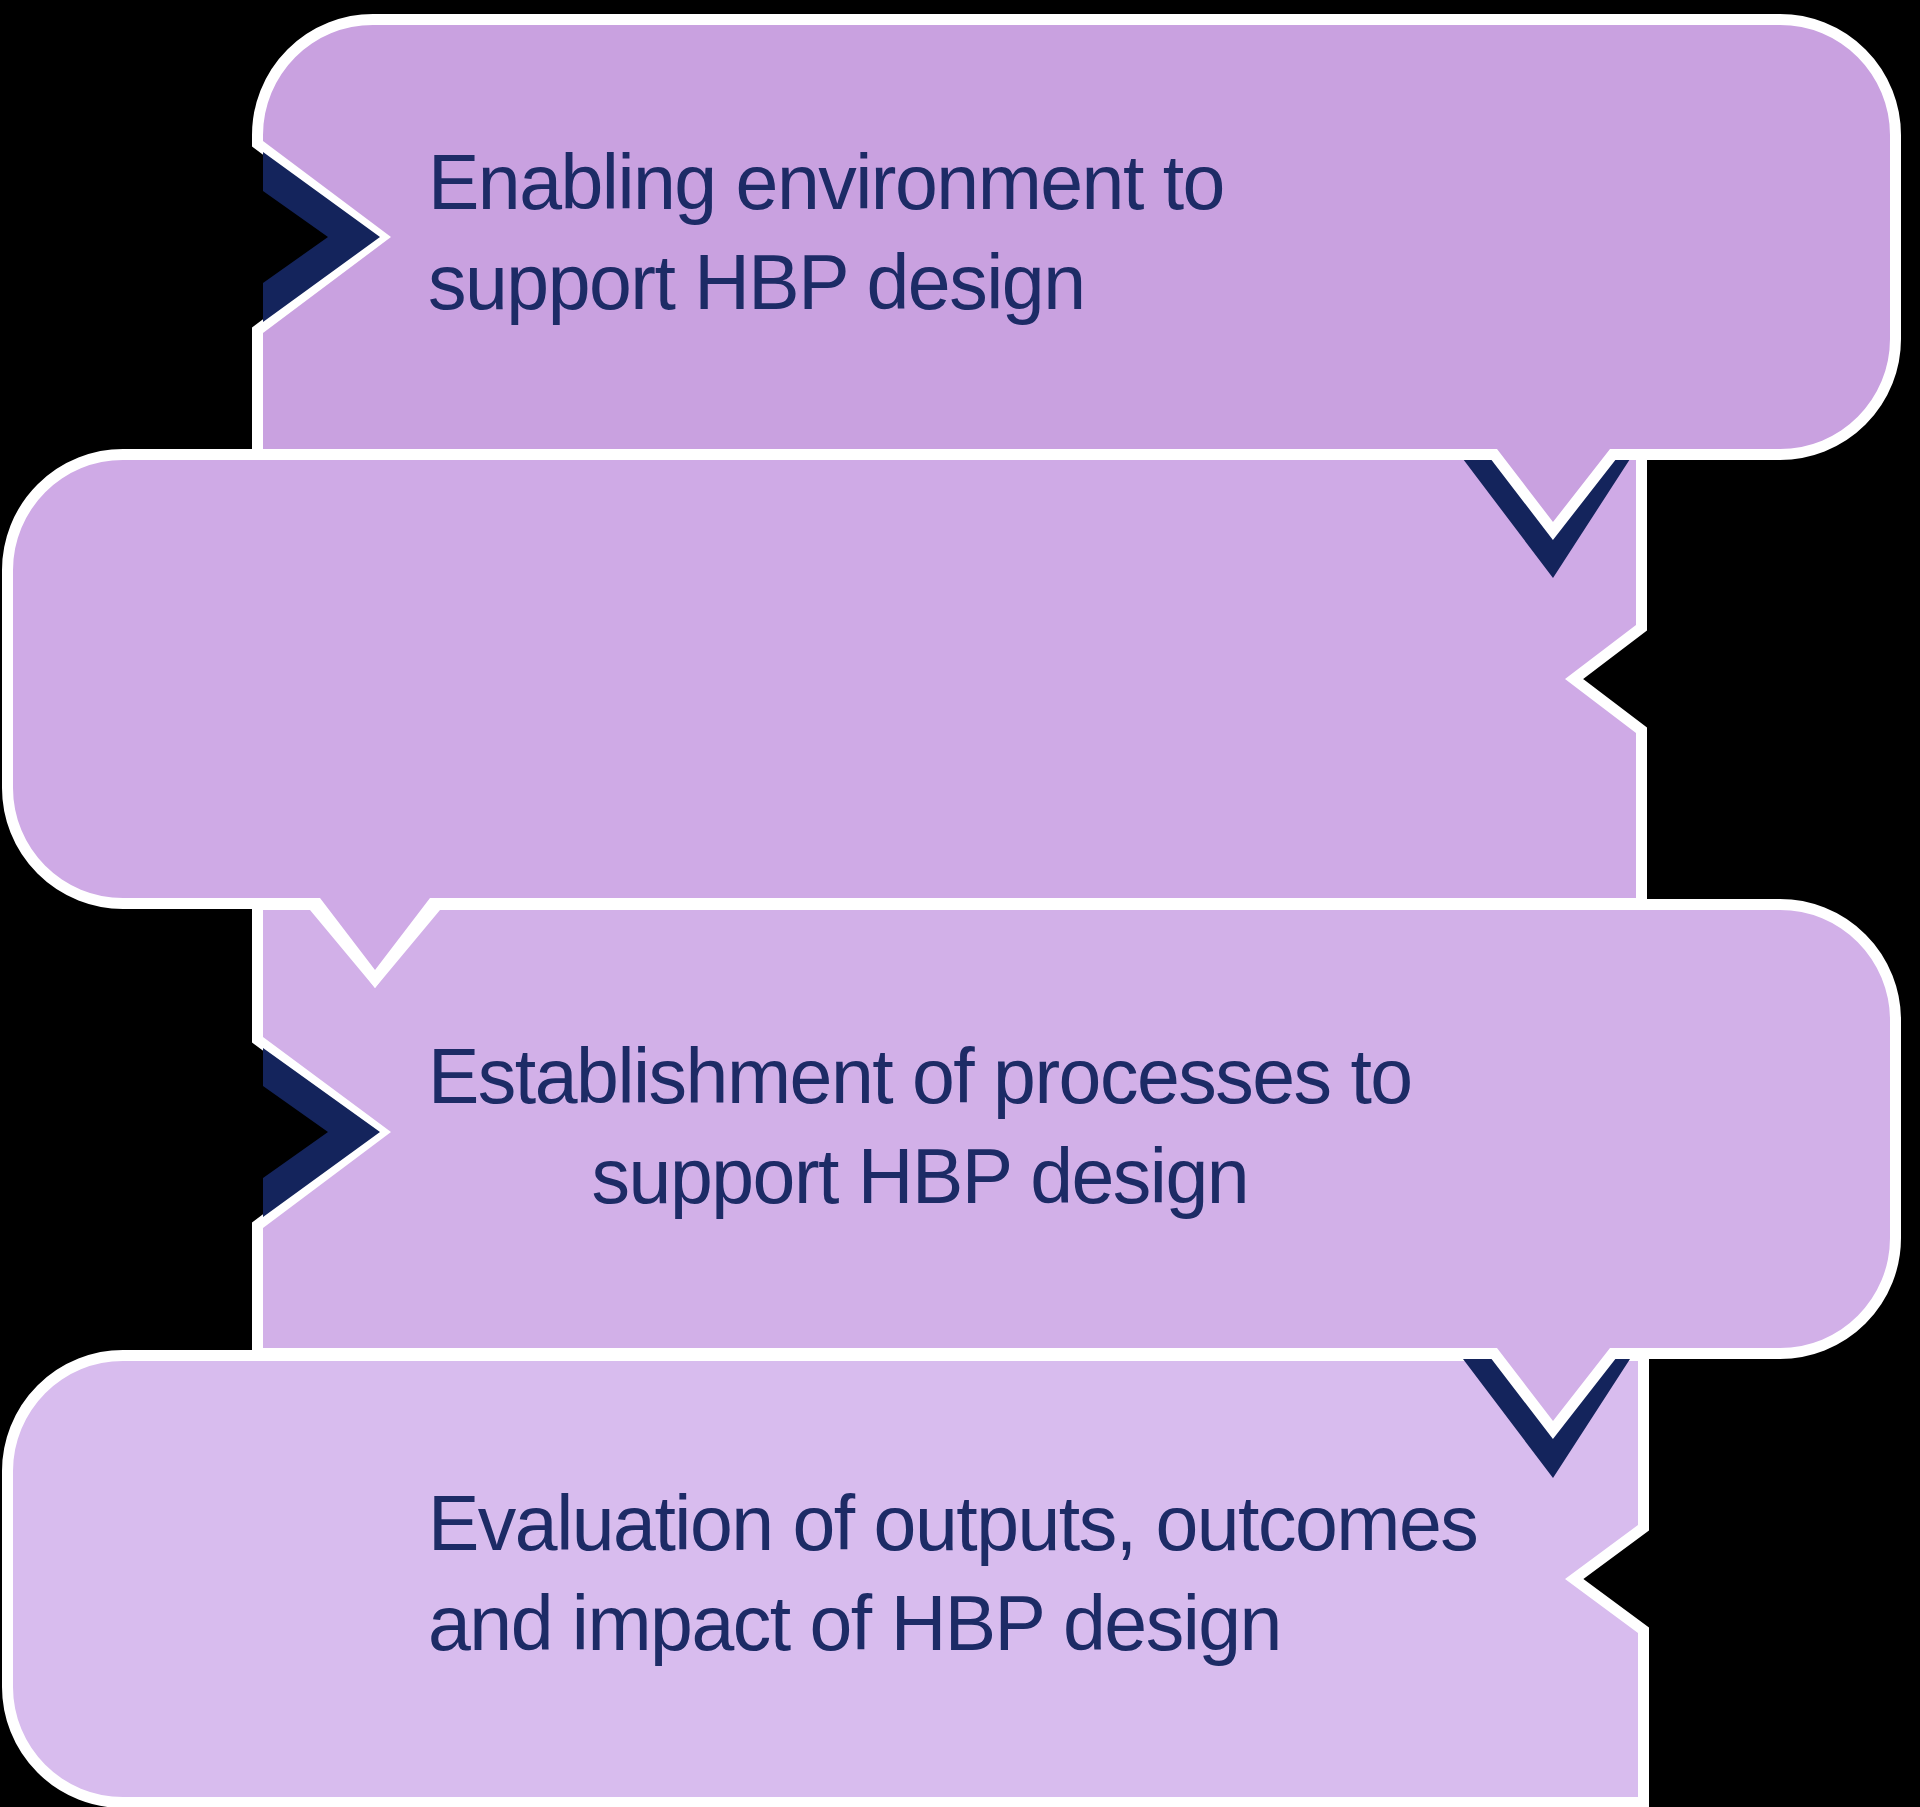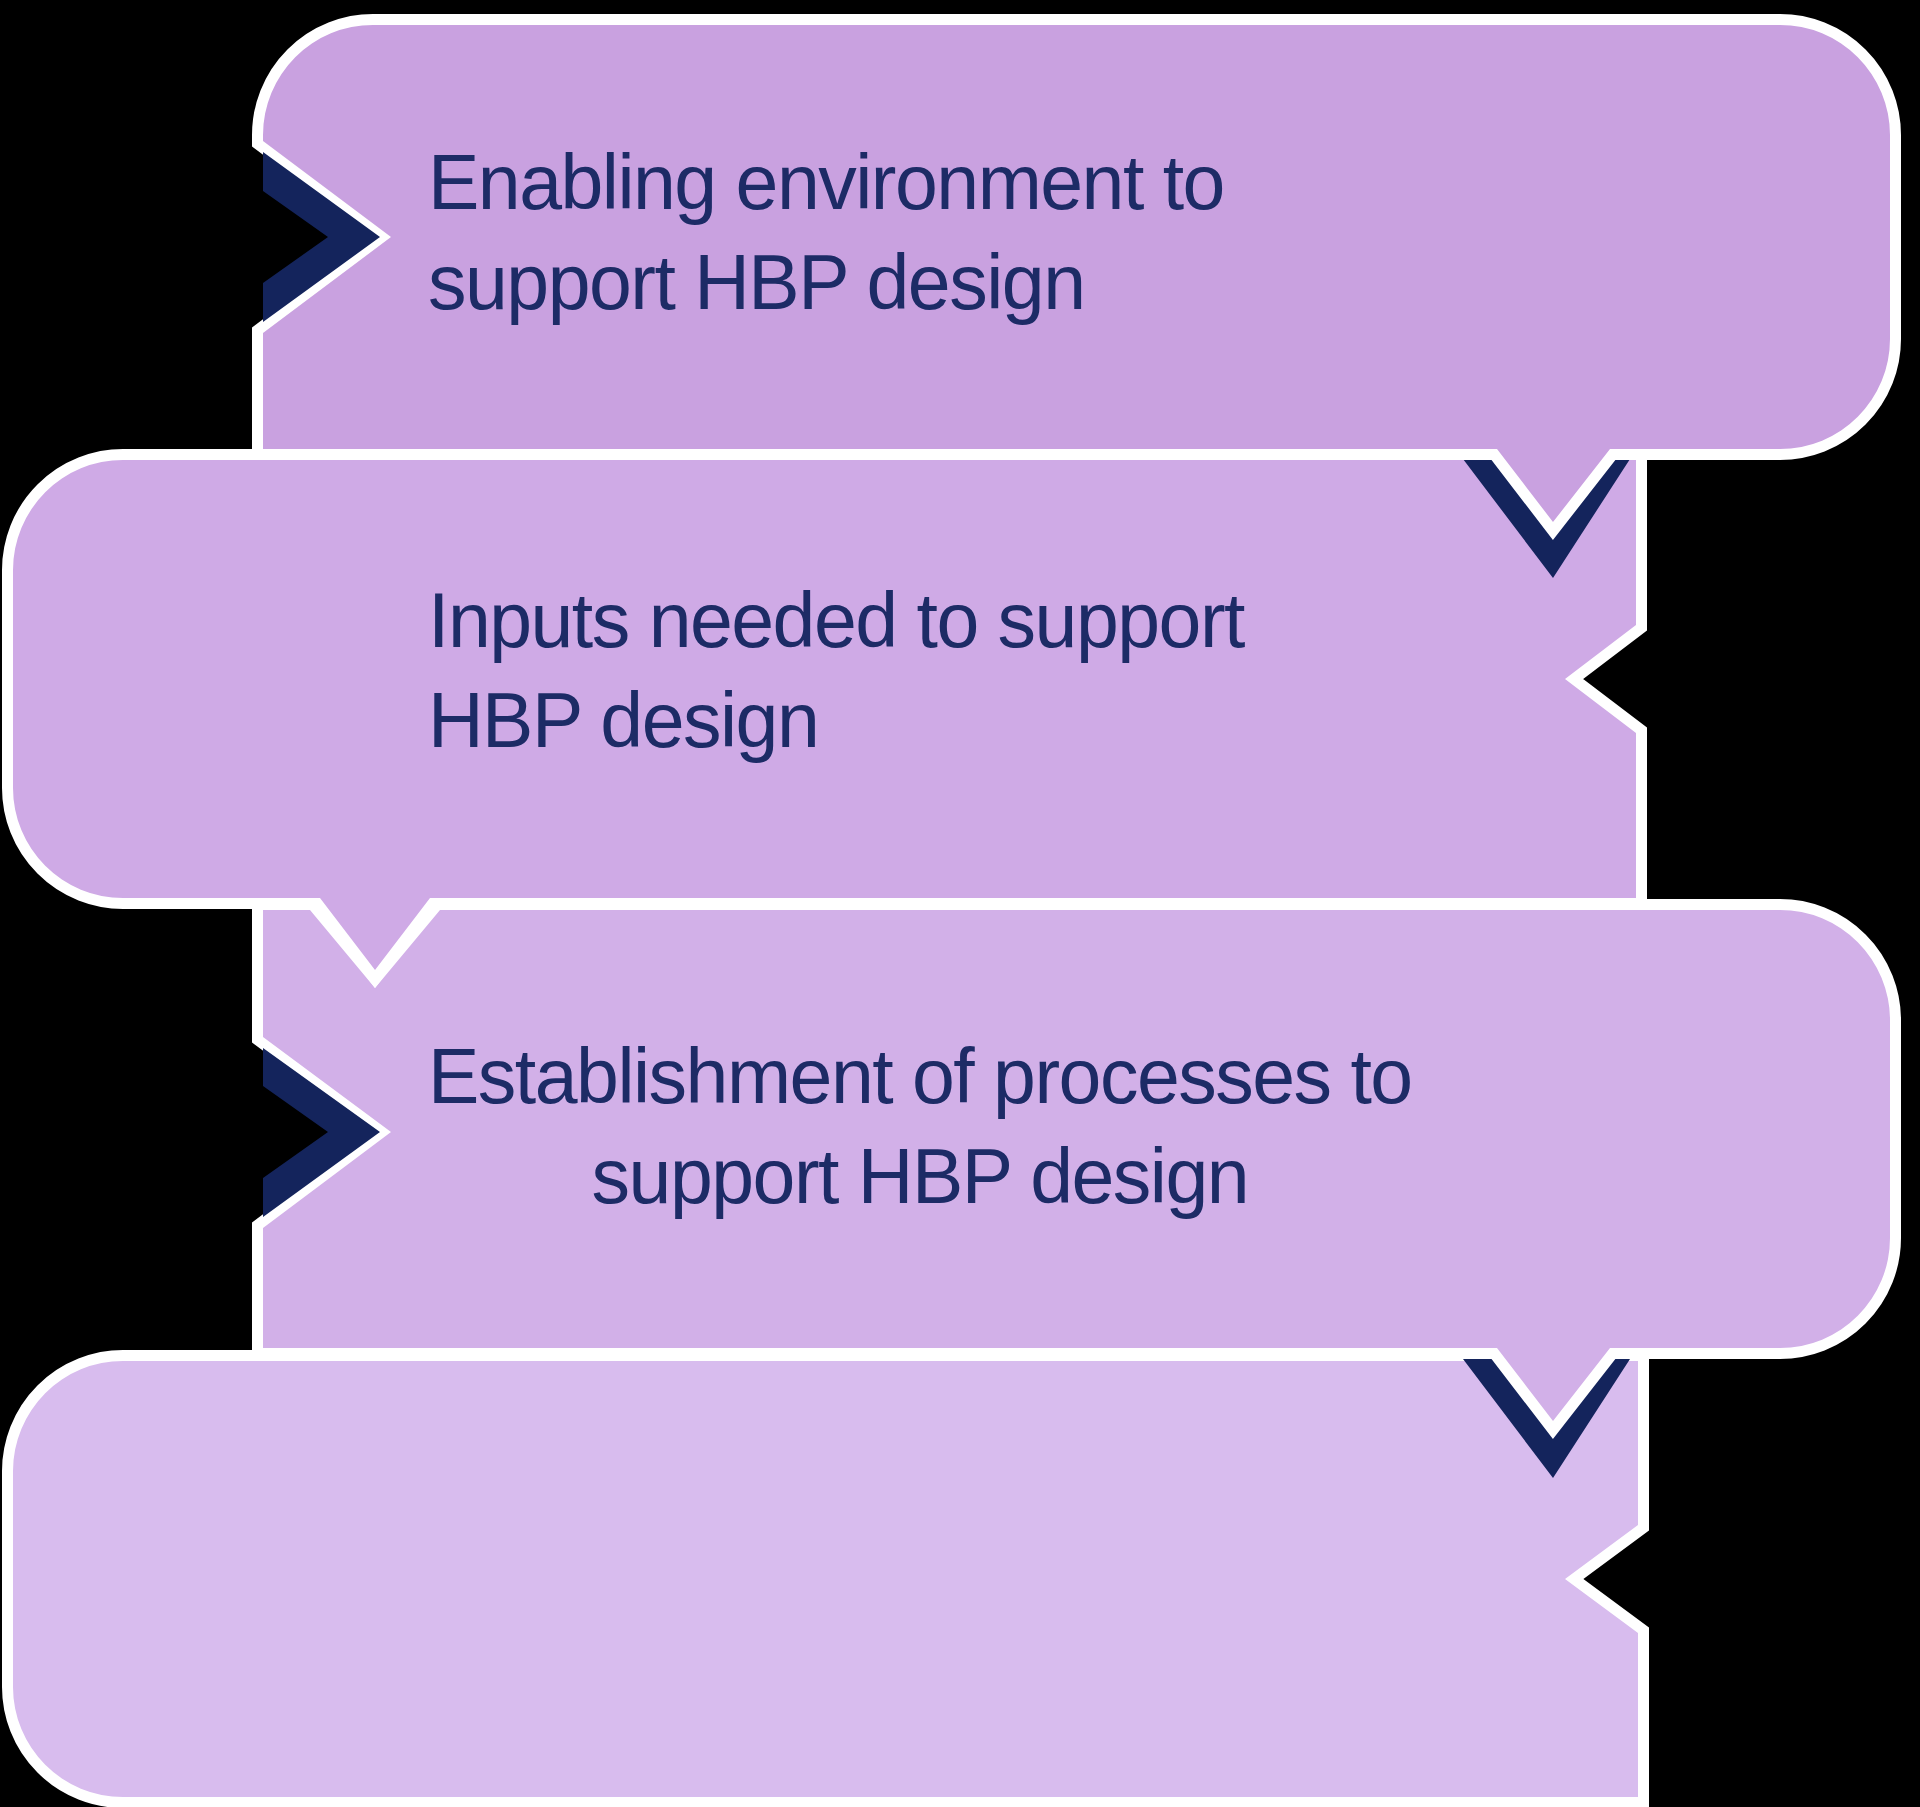--- a/index.html
+++ b/index.html
@@ -96,20 +96,20 @@
     <path d="M 263,152 L 380,237 L 263,322
              L 263,283 L 328,237 L 263,191 Z" fill="#14245c"></path>
 
     <path d="M 263,1048 L 380,1132 L 263,1217
              L 263,1178 L 328,1132 L 263,1086 Z" fill="#14245c"></path>
   </svg>
 
   <div class="box-label" style="left:428px; top:132px;">Enabling environment to
 support HBP design</div>
 
-  <div class="box-label" style="left:428px; top:570px;">Inputs needed to support
-HBP design</div>
 
   <div class="box-label" style="left:428px; top:1026px;text-align:center;">Establishment of processes to
 support HBP design</div>
 
+  <div class="box-label" style="left:428px; top:1473px;">Evaluation of outputs, outcomes
+and impact of HBP design</div>
 
 </div>
 
 </body></html>

